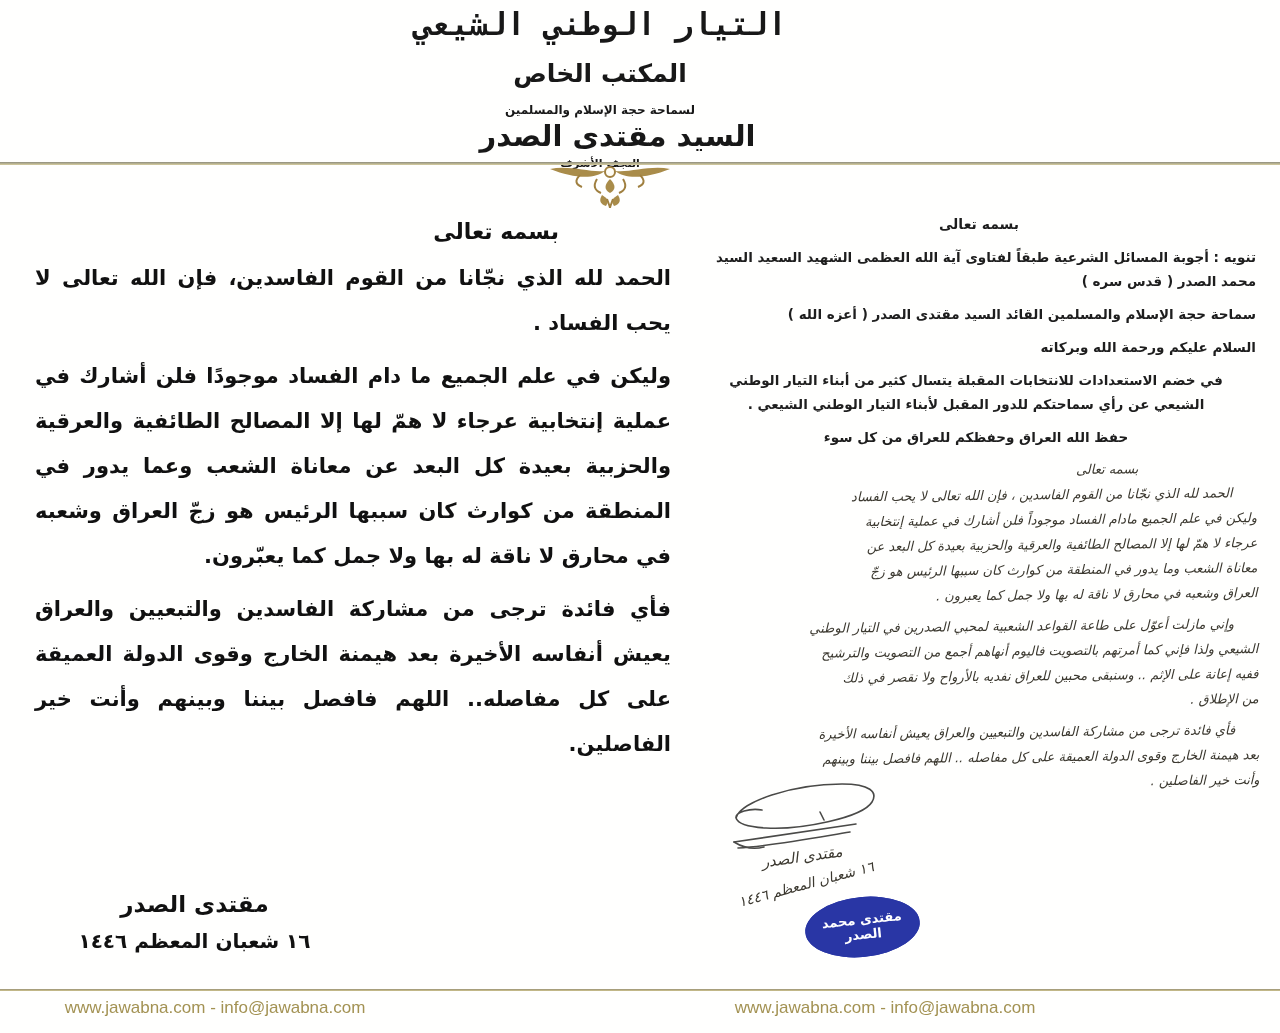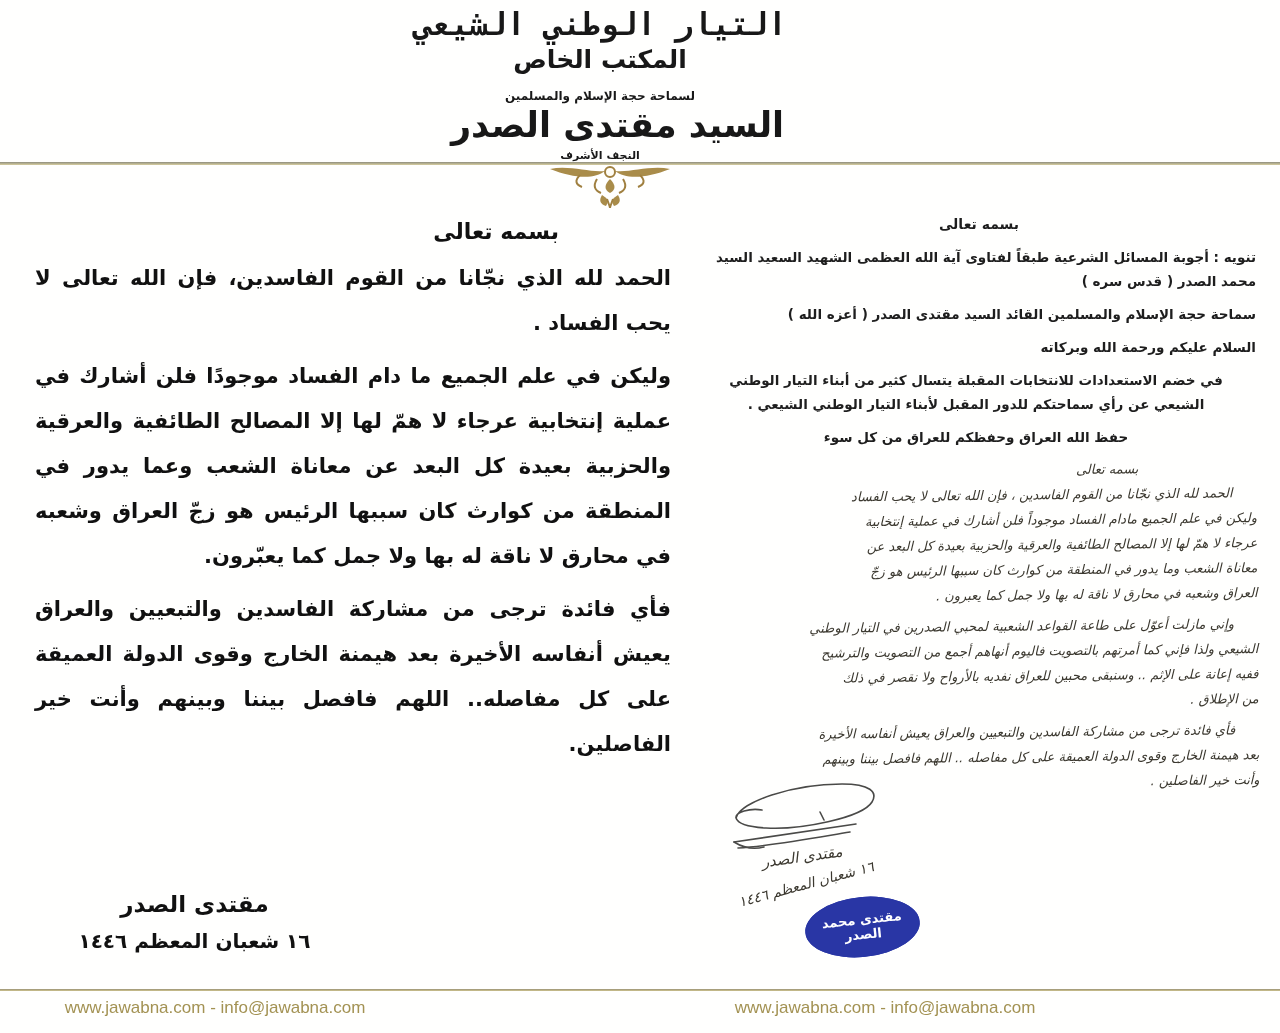--- a/index.html
+++ b/index.html
@@ -2,23 +2,23 @@
 <html lang="ar"><head>
 <meta charset="utf-8">
 <style>
   * { margin:0; padding:0; box-sizing:border-box; }
   body { background:#e8e8e8; font-family:"DejaVu Sans", sans-serif; }
   .page { position:relative; width:1280px; height:1033px; background:#fffffe; overflow:hidden; margin:0 auto; }
 
   
   .letterhead { position:absolute; top:6px; left:0; width:1200px; text-align:center; color:#181818; direction:rtl; }
   .lh-org      { font-size:31px; font-weight:bold; letter-spacing:-1px;font-family:Liberation Mono, monospace; }
-  .lh-office   { font-size:25px; font-weight:bold; margin-top:1px; letter-spacing:-1px; }
+  .lh-office   { font-size:25px; font-weight:bold; margin-top:15px; letter-spacing:-1px; }
   .lh-eminence { font-size:12px; font-weight:bold; margin-top:15px; }
-  .lh-name     { font-size:35px; font-weight:bold; margin-top:2px; letter-spacing:-1px;margin-left:35px; }
+  .lh-name     { font-size:29px; font-weight:bold; margin-top:2px; letter-spacing:-1px;margin-left:35px; }
   .lh-city     { font-size:11px; font-weight:bold; margin-top:4px; }
 
   .top-rule { position:absolute; top:162px; left:0; width:1280px; height:3px;
               background:linear-gradient(to bottom,#8e8d7e,#d9d0a0); }
   .ornament { position:absolute; top:163px; left:545px; width:130px; height:46px; }
 
   
   .col-left { position:absolute; left:35px; top:219px; width:636px; direction:rtl;
               color:#111; font-weight:bold; }
   .basmala-left { font-size:22px; text-align:right; padding-right:112px; margin-bottom:12px; }

